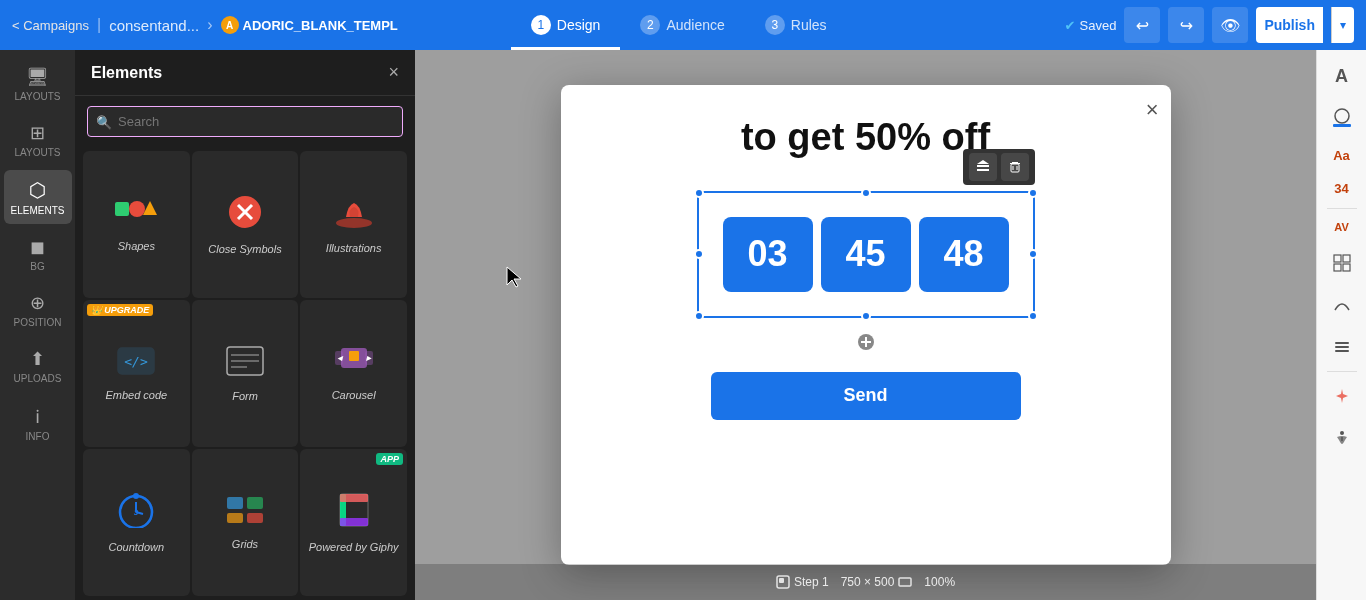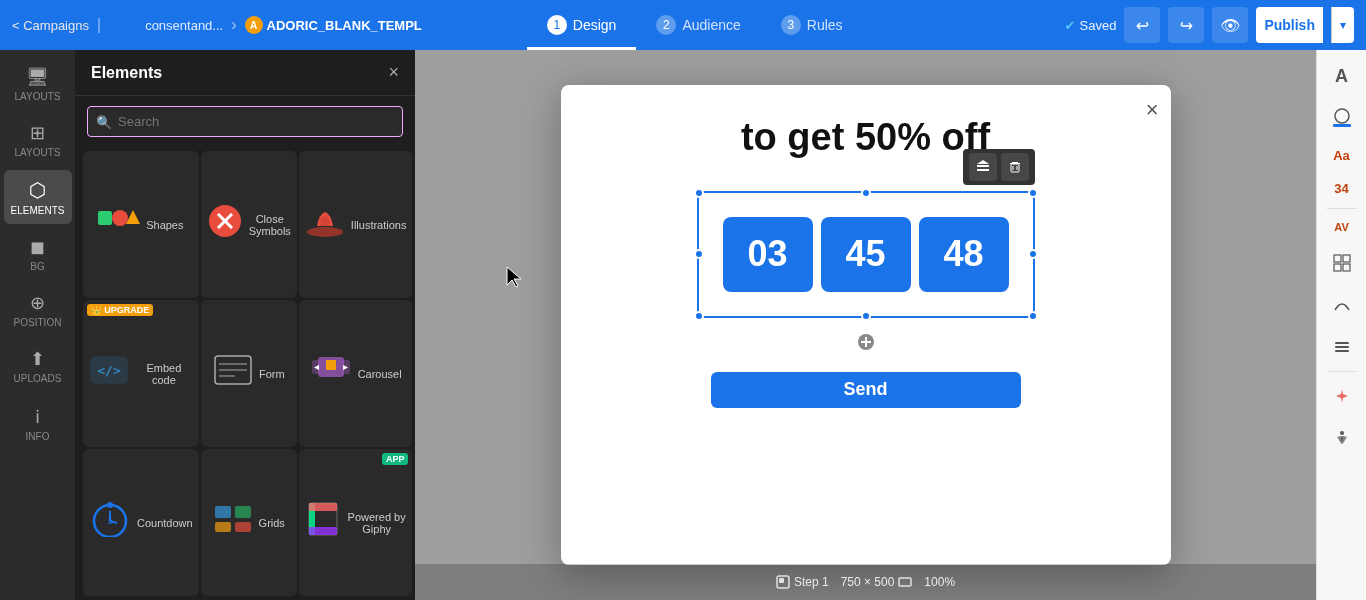--- a/index.html
+++ b/index.html
@@ -5,21 +5,21 @@
     * { box-sizing: border-box; margin: 0; padding: 0; }
     body { font-family: -apple-system, BlinkMacSystemFont, 'Segoe UI', sans-serif; background: #f0f0f0; width: 1366px; height: 600px; overflow: hidden; }
 
     
     .top-nav {
       display: flex; align-items: center; height: 50px;
       background: #1a73e8; padding: 0 12px; gap: 8px; position: relative; z-index: 100;
     }
     .nav-back { color: #e5e5e5; font-size: 13px; cursor: pointer; display: flex; align-items: center; gap: 4px; }
     .nav-sep { color: rgba(255,255,255,0.5); }
-    .nav-breadcrumb { color: rgba(255,255,255,0.85); font-size: 13px; margin-left: 36px; }
+    .nav-breadcrumb { color: rgba(255,255,255,0.85); font-size: 15px; }
     .nav-arrow { color: rgba(255,255,255,0.6); }
     .nav-campaign-name { color: white; font-size: 13px; font-weight: 600; display: flex; align-items: center; gap: 4px; }
     .nav-campaign-icon { width: 18px; height: 18px; background: #f59e0b; border-radius: 50%; display: flex; align-items: center; justify-content: center; font-size: 10px; color: white; }
     .nav-tabs { display: flex; align-items: center; gap: 0; margin: 0 auto; }
     .nav-tab { display: flex; align-items: center; gap: 6px; padding: 0 20px; height: 50px; color: rgba(255,255,255,0.8); font-size: 14px; cursor: pointer; position: relative; }
     .nav-tab.active { color: white; }
     .nav-tab.active::after { content: ''; position: absolute; bottom: 0; left: 0; right: 0; height: 3px; background: white; }
     .nav-tab-num { width: 20px; height: 20px; border-radius: 50%; background: rgba(255,255,255,0.3); display: flex; align-items: center; justify-content: center; font-size: 12px; color: white; }
     .nav-tab.active .nav-tab-num { background: white; color: #1a73e8; }
     .nav-right { display: flex; align-items: center; gap: 8px; margin-left: auto; }
@@ -44,21 +44,21 @@
     .elements-panel { width: 340px; background: #1e1e1e; display: flex; flex-direction: column; }
     .panel-header { display: flex; align-items: center; justify-content: space-between; padding: 12px 16px; border-bottom: 1px solid #333; }
     .panel-title { color: white; font-size: 16px; font-weight: 600; }
     .panel-close { background: none; border: none; color: #aaa; font-size: 18px; cursor: pointer; }
     .panel-search { margin: 10px 12px; position: relative; }
     .panel-search input { width: 100%; background: #2a2a2a; border: 1px solid #f0abfc; border-radius: 4px; padding: 7px 10px 7px 30px; color: #ccc; font-size: 13px; outline: none; }
     .search-icon-inner { position: absolute; left: 9px; top: 50%; transform: translateY(-50%); color: #777; font-size: 13px; }
 
     
     .elements-grid { display: grid; grid-template-columns: 1fr 1fr 1fr; gap: 2px; padding: 4px 8px; overflow-y: auto; flex: 1; }
-    .element-item { display: flex; flex-direction: row; align-items: center; justify-content: center; padding: 10px 6px; border-radius: 6px; cursor: pointer; background: #2a2a2a; gap: 6px; position: relative; min-height: 90px; }
+    .element-item { display: flex; flex-direction: column; align-items: center; justify-content: center; padding: 10px 6px; border-radius: 6px; cursor: pointer; background: #2a2a2a; gap: 6px; position: relative; min-height: 90px; font-style: italic; }
     .element-icon { font-size: 28px; }
     .element-label { color: #ccc; font-size: 11px; text-align: center; }
     .upgrade-badge { position: absolute; top: 4px; left: 4px; background: #f59e0b; color: white; font-size: 9px; font-weight: bold; padding: 1px 4px; border-radius: 3px; display: flex; align-items: center; gap: 2px; }
     .app-badge { position: absolute; top: 4px; right: 4px; background: #10b981; color: white; font-size: 9px; font-weight: bold; padding: 1px 4px; border-radius: 3px; }
 
     
     .canvas-area { flex: 1; background: #9e9e9e; display: flex; align-items: center; justify-content: center; position: relative; overflow: hidden; }
 
     
     .popup-preview { background: white; border-radius: 8px; width: 610px; height: 480px; position: relative; display: flex; flex-direction: column; align-items: center; padding: 30px 20px 20px; box-shadow: 0 8px 40px rgba(0,0,0,0.3); }
@@ -77,21 +77,21 @@
     .handle.bc { bottom: 0; left: 50%; transform: translate(-50%, 50%); }
     .handle.br { bottom: 0; right: 0; transform: translate(50%, 50%); }
 
     .countdown-block { background: #1a73e8; border-radius: 8px; width: 90px; height: 75px; display: flex; align-items: center; justify-content: center; }
     .countdown-number { color: white; font-size: 36px; font-weight: 700; }
 
     
     .element-toolbar { position: absolute; top: -42px; right: 0; background: #333; border-radius: 4px; display: flex; gap: 4px; padding: 4px 6px; }
     .toolbar-btn { width: 28px; height: 28px; border-radius: 4px; background: rgba(255,255,255,0.1); border: none; color: white; cursor: pointer; font-size: 14px; display: flex; align-items: center; justify-content: center; }
 
-    .send-btn { background: #1a73e8; color: white; border: none; border-radius: 6px; width: 310px; height: 36px; font-size: 18px; font-weight: 600; cursor: pointer; margin-top: 16px; display: flex; align-items: center; justify-content: center; gap: 6px; text-align: right; }
+    .send-btn { background: #1a73e8; color: white; border: none; border-radius: 6px; width: 310px; height: 48px; font-size: 18px; font-weight: 600; cursor: pointer; margin-top: 16px; display: flex; align-items: center; justify-content: center; gap: 6px; text-align: right; }
 
     
     .canvas-status-bar { position: absolute; bottom: 0; left: 0; right: 0; height: 36px; background: rgba(0,0,0,0.2); display: flex; align-items: center; justify-content: center; gap: 12px; }
     .status-item { color: rgba(255,255,255,0.85); font-size: 12px; display: flex; align-items: center; gap: 4px; }
 
     
     .right-panel { width: 50px; background: #f7f7f7; border-left: 1px solid #ddd; display: flex; flex-direction: column; align-items: center; padding: 8px 0; gap: 6px; }
     .right-panel-btn { width: 36px; height: 36px; border-radius: 4px; background: none; border: none; cursor: pointer; display: flex; align-items: center; justify-content: center; font-size: 16px; color: #555; }
     .right-panel-text { font-size: 13px; color: #c2410c; font-weight: 600; cursor: pointer; padding: 6px 4px; text-align: center; }
     .right-panel-divider { width: 30px; height: 1px; background: #ddd; }

